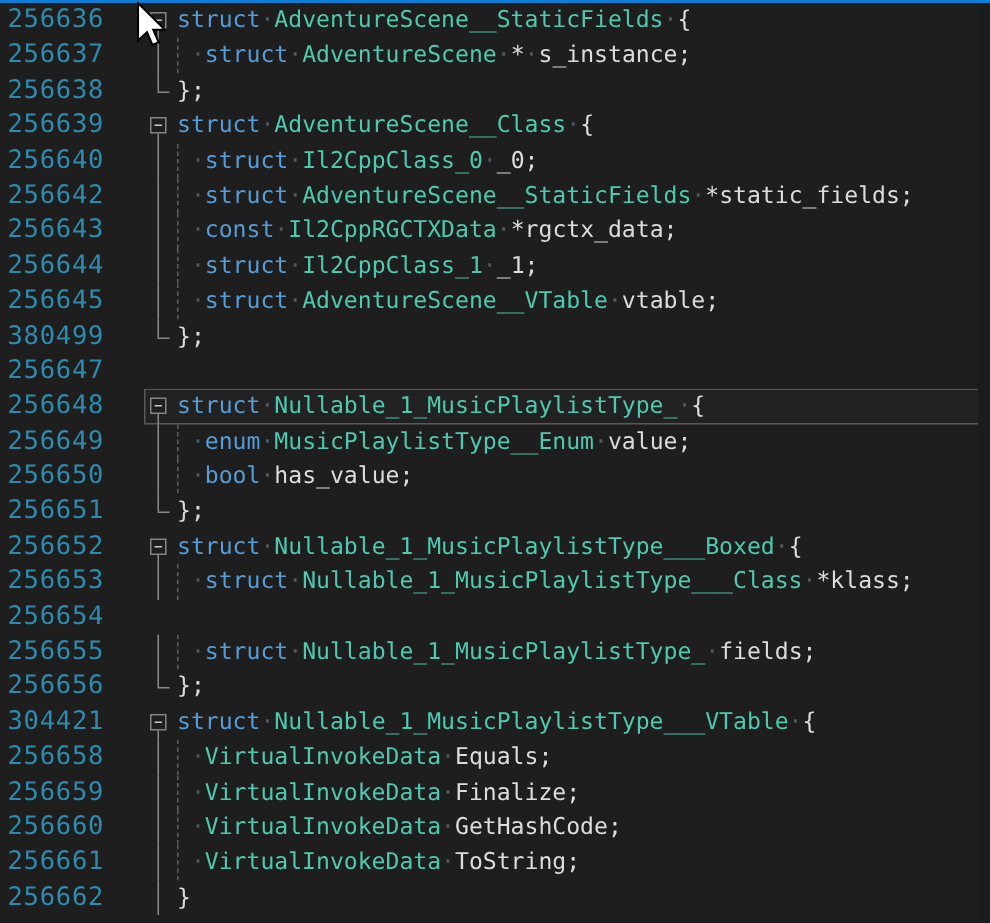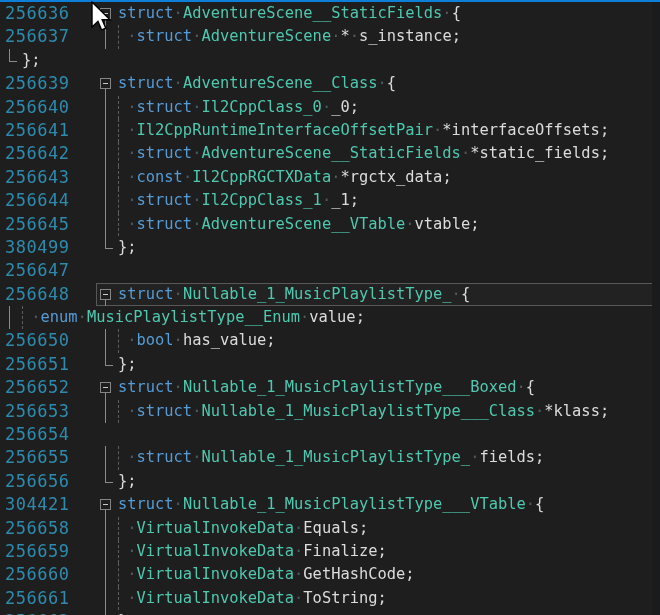--- a/index.html
+++ b/index.html
@@ -32,32 +32,31 @@
   .cursor{position:absolute;left:91px;top:1px;z-index:10;}
 </style>
 </head>
 <body>
 
 <div class="screen">
   <div class="top-accent"></div>
   <div id="editor">
       <div class="row"><div class="gutter-num">256636</div><div class="body"><div class="fold"><span class="fbox"></span><span class="fv-below"></span></div><div class="code"><span class="kw">struct</span><span class="ws">·</span><span class="ty">AdventureScene__StaticFields</span><span class="ws">·</span><span class="pu">{</span></div></div></div>
       <div class="row"><div class="gutter-num">256637</div><div class="body"><div class="fold"><span class="fv-full"></span></div><div class="code"><span class="indent">·</span><span class="kw">struct</span><span class="ws">·</span><span class="ty">AdventureScene</span><span class="ws">·</span><span class="pu">*</span><span class="ws">·</span><span class="id">s_instance</span><span class="pu">;</span></div></div></div>
-      <div class="row"><div class="body"><div class="fold"><span class="fv-half"></span><span class="ffoot"></span></div><div class="code"><span class="pu">};</span></div></div></div>
+      <div class="row"><div class="gutter-num">256638</div><div class="body"><div class="fold"><span class="fv-half"></span><span class="ffoot"></span></div><div class="code"><span class="pu">};</span></div></div></div>
       <div class="row"><div class="gutter-num">256639</div><div class="body"><div class="fold"><span class="fbox"></span><span class="fv-below"></span></div><div class="code"><span class="kw">struct</span><span class="ws">·</span><span class="ty">AdventureScene__Class</span><span class="ws">·</span><span class="pu">{</span></div></div></div>
       <div class="row"><div class="gutter-num">256640</div><div class="body"><div class="fold"><span class="fv-full"></span></div><div class="code"><span class="indent">·</span><span class="kw">struct</span><span class="ws">·</span><span class="ty">Il2CppClass_0</span><span class="ws">·</span><span class="id">_0</span><span class="pu">;</span></div></div></div>
-      <div class="row"><div class="gutter-num">256641</div><div class="body"><div class="fold"><span class="fv-full"></span></div><div class="code"><span class="indent">·</span><span class="ty">Il2CppRuntimeInterfaceOffsetPair</span><span class="ws">·</span><span class="pu">*</span><span class="id">interfaceOffsets</span><span class="pu">;</span></div></div></div>
       <div class="row"><div class="gutter-num">256642</div><div class="body"><div class="fold"><span class="fv-full"></span></div><div class="code"><span class="indent">·</span><span class="kw">struct</span><span class="ws">·</span><span class="ty">AdventureScene__StaticFields</span><span class="ws">·</span><span class="pu">*</span><span class="id">static_fields</span><span class="pu">;</span></div></div></div>
       <div class="row"><div class="gutter-num">256643</div><div class="body"><div class="fold"><span class="fv-full"></span></div><div class="code"><span class="indent">·</span><span class="kw">const</span><span class="ws">·</span><span class="ty">Il2CppRGCTXData</span><span class="ws">·</span><span class="pu">*</span><span class="id">rgctx_data</span><span class="pu">;</span></div></div></div>
       <div class="row"><div class="gutter-num">256644</div><div class="body"><div class="fold"><span class="fv-full"></span></div><div class="code"><span class="indent">·</span><span class="kw">struct</span><span class="ws">·</span><span class="ty">Il2CppClass_1</span><span class="ws">·</span><span class="id">_1</span><span class="pu">;</span></div></div></div>
       <div class="row"><div class="gutter-num">256645</div><div class="body"><div class="fold"><span class="fv-full"></span></div><div class="code"><span class="indent">·</span><span class="kw">struct</span><span class="ws">·</span><span class="ty">AdventureScene__VTable</span><span class="ws">·</span><span class="id">vtable</span><span class="pu">;</span></div></div></div>
       <div class="row"><div class="gutter-num">380499</div><div class="body"><div class="fold"><span class="fv-half"></span><span class="ffoot"></span></div><div class="code"><span class="pu">};</span></div></div></div>
       <div class="row"><div class="gutter-num">256647</div><div class="body"><div class="fold"></div><div class="code"></div></div></div>
       <div class="row cur"><div class="gutter-num">256648</div><div class="body"><div class="fold"><span class="fbox"></span><span class="fv-below"></span></div><div class="code"><span class="kw">struct</span><span class="ws">·</span><span class="ty">Nullable_1_MusicPlaylistType_</span><span class="ws">·</span><span class="pu">{</span></div></div></div>
-      <div class="row"><div class="body"><div class="fold"><span class="fv-full"></span></div><div class="code"><span class="indent">·</span><span class="kw">enum</span><span class="ws">·</span><span class="ty">MusicPlaylistType__Enum</span><span class="ws">·</span><span class="id">value</span><span class="pu">;</span></div></div></div>
+      <div class="row"><div class="gutter-num">256649</div><div class="body"><div class="fold"><span class="fv-full"></span></div><div class="code"><span class="indent">·</span><span class="kw">enum</span><span class="ws">·</span><span class="ty">MusicPlaylistType__Enum</span><span class="ws">·</span><span class="id">value</span><span class="pu">;</span></div></div></div>
       <div class="row"><div class="gutter-num">256650</div><div class="body"><div class="fold"><span class="fv-full"></span></div><div class="code"><span class="indent">·</span><span class="kw">bool</span><span class="ws">·</span><span class="id">has_value</span><span class="pu">;</span></div></div></div>
       <div class="row"><div class="gutter-num">256651</div><div class="body"><div class="fold"><span class="fv-half"></span><span class="ffoot"></span></div><div class="code"><span class="pu">};</span></div></div></div>
       <div class="row"><div class="gutter-num">256652</div><div class="body"><div class="fold"><span class="fbox"></span><span class="fv-below"></span></div><div class="code"><span class="kw">struct</span><span class="ws">·</span><span class="ty">Nullable_1_MusicPlaylistType___Boxed</span><span class="ws">·</span><span class="pu">{</span></div></div></div>
       <div class="row"><div class="gutter-num">256653</div><div class="body"><div class="fold"><span class="fv-full"></span></div><div class="code"><span class="indent">·</span><span class="kw">struct</span><span class="ws">·</span><span class="ty">Nullable_1_MusicPlaylistType___Class</span><span class="ws">·</span><span class="pu">*</span><span class="id">klass</span><span class="pu">;</span></div></div></div>
       <div class="row"><div class="gutter-num">256654</div></div>
       <div class="row"><div class="gutter-num">256655</div><div class="body"><div class="fold"><span class="fv-full"></span></div><div class="code"><span class="indent">·</span><span class="kw">struct</span><span class="ws">·</span><span class="ty">Nullable_1_MusicPlaylistType_</span><span class="ws">·</span><span class="id">fields</span><span class="pu">;</span></div></div></div>
       <div class="row"><div class="gutter-num">256656</div><div class="body"><div class="fold"><span class="fv-half"></span><span class="ffoot"></span></div><div class="code"><span class="pu">};</span></div></div></div>
       <div class="row"><div class="gutter-num">304421</div><div class="body"><div class="fold"><span class="fbox"></span><span class="fv-below"></span></div><div class="code"><span class="kw">struct</span><span class="ws">·</span><span class="ty">Nullable_1_MusicPlaylistType___VTable</span><span class="ws">·</span><span class="pu">{</span></div></div></div>
       <div class="row"><div class="gutter-num">256658</div><div class="body"><div class="fold"><span class="fv-full"></span></div><div class="code"><span class="indent">·</span><span class="ty">VirtualInvokeData</span><span class="ws">·</span><span class="id">Equals</span><span class="pu">;</span></div></div></div>
       <div class="row"><div class="gutter-num">256659</div><div class="body"><div class="fold"><span class="fv-full"></span></div><div class="code"><span class="indent">·</span><span class="ty">VirtualInvokeData</span><span class="ws">·</span><span class="id">Finalize</span><span class="pu">;</span></div></div></div>

